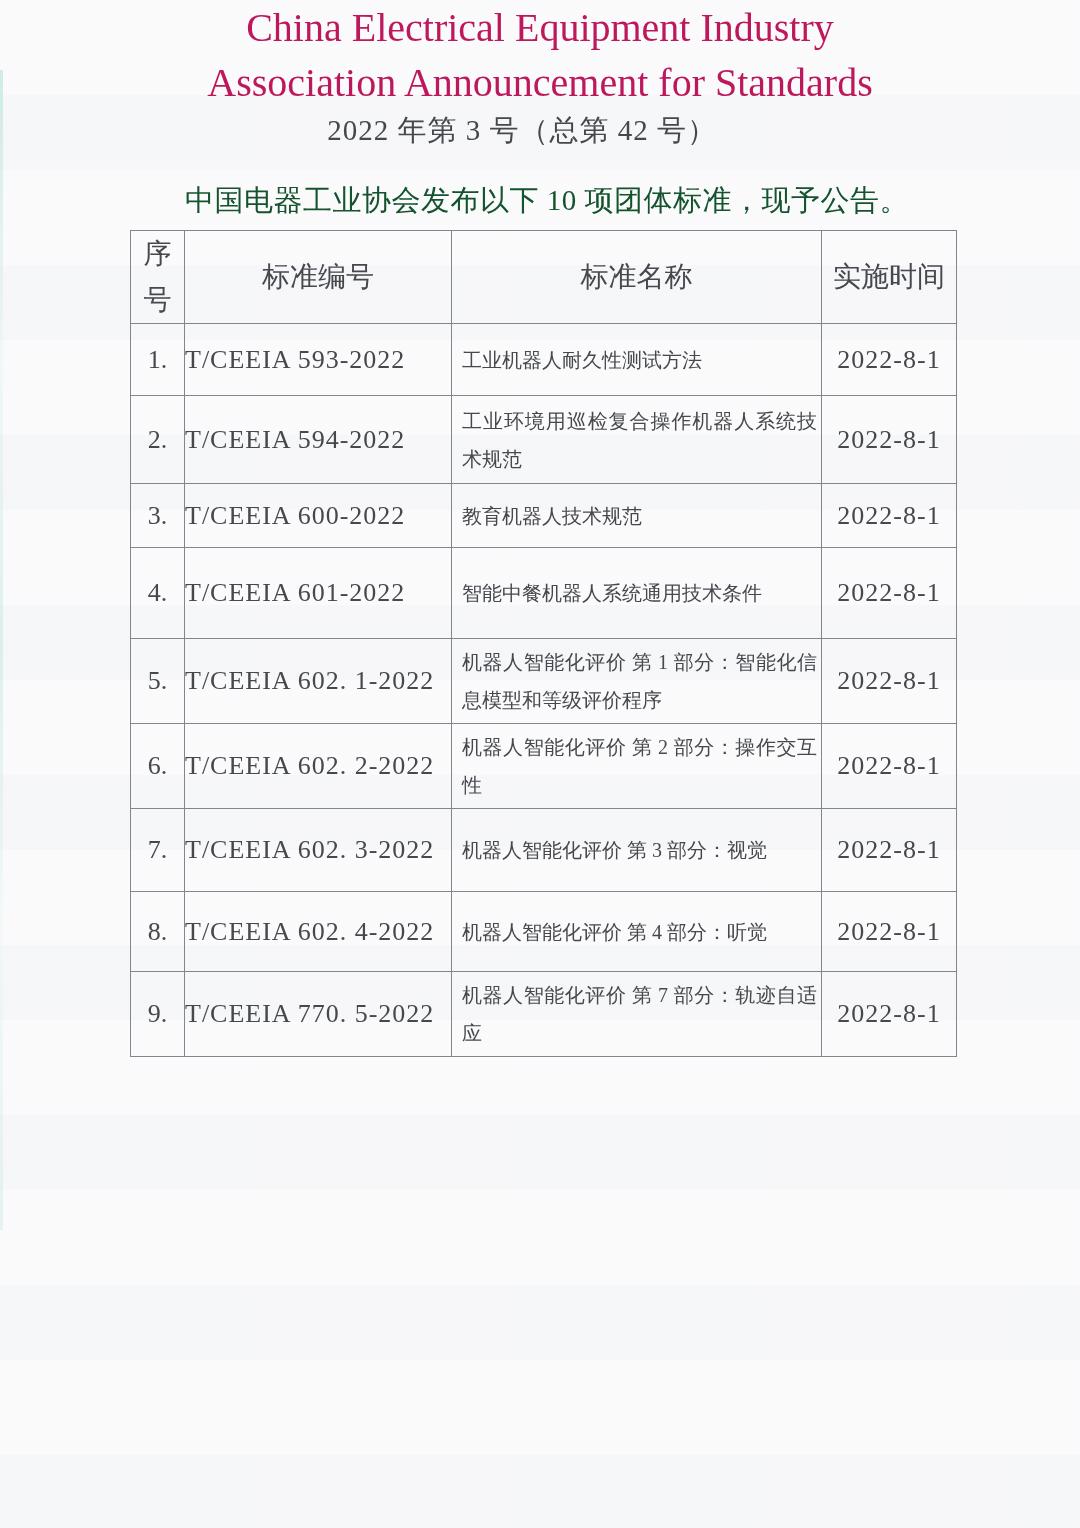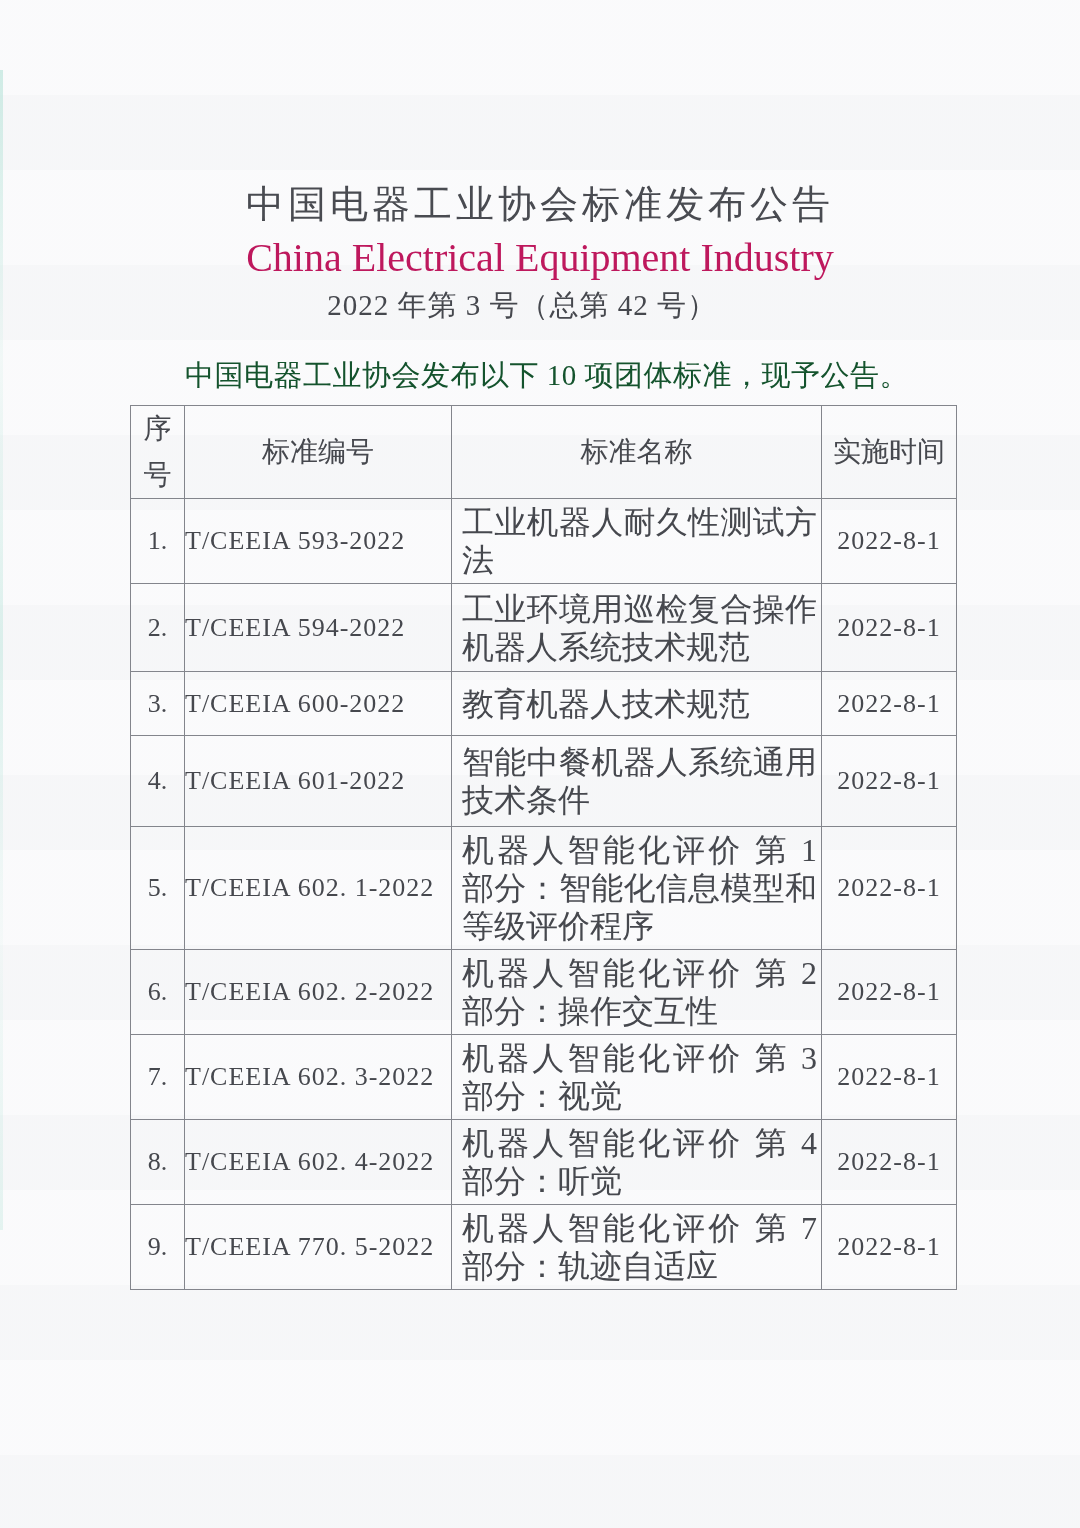--- a/index.html
+++ b/index.html
@@ -76,34 +76,34 @@
     display: inline-block; width: 30px;
     word-break: break-all; line-height: 46px; text-align: center;
   }
   td.c-serial { text-align: center; font-size: 26px; }
   td.c-code {
     padding-left: 0; font-size: 26px;
     letter-spacing: 1px; white-space: nowrap;
   }
   td.c-name {
     padding: 4px 4px 4px 10px;
-    font-size: 32px; line-height: 38px;
+    font-size: 20px; line-height: 38px;
     text-align: justify;
   }
   td.c-date { text-align: center; font-size: 26px; letter-spacing: 1px; }
 </style>
 </head>
 <body>
 
 <div class="scan-edge"></div>
 
 <div class="doc">
 
-  <h1 class="title-zh">中国电器工业协会标准发布公告</h1>
   <h2 class="title-en">China Electrical Equipment Industry</h2>
+  <h2 class="title-en">Association Announcement for Standards</h2>
 
   <div class="issue-line">2022 年第 3 号（总第 42 号）</div>
 
   <div class="intro-line">中国电器工业协会发布以下 10 项团体标准，现予公告。</div>
 
   <table class="std">
     <colgroup>
       <col style="width:54px">
       <col style="width:267px">
       <col style="width:370px">

